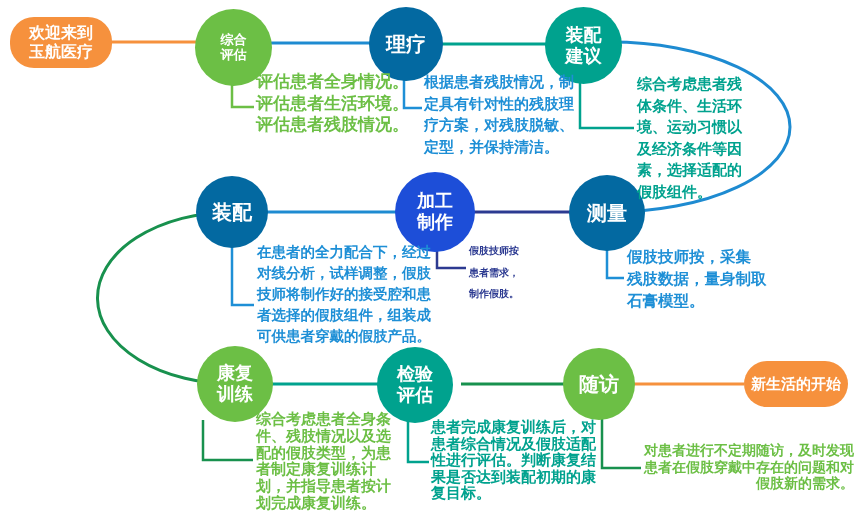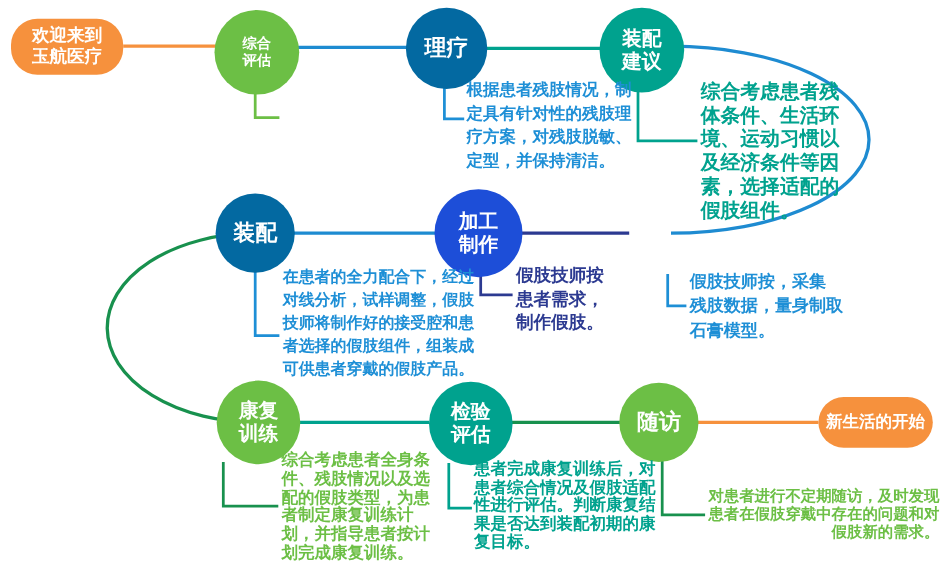--- a/index.html
+++ b/index.html
@@ -28,31 +28,31 @@
   .t-navy{color:#2C3A91;}
 
   
   #c1{left:195px;top:9px;width:77px;height:77px;font-size:13px;}
   #c2{left:369px;top:7px;width:74px;height:74px;font-size:20px;}
   #c3{left:545px;top:7px;width:77px;height:77px;font-size:18px;}
   #c4{left:569px;top:175px;width:76px;height:76px;font-size:20px;}
   #c5{left:395px;top:172px;width:80px;height:80px;font-size:18px;}
   #c6{left:196px;top:176px;width:72px;height:72px;font-size:20px;}
   #c7{left:197px;top:346px;width:76px;height:76px;font-size:18px;}
-  #c8{left:390px;top:347px;width:76px;height:76px;font-size:18px;text-align:right;}
+  #c8{left:377px;top:347px;width:76px;height:76px;font-size:18px;text-align:right;}
   #c9{left:563px;top:348px;width:72px;height:72px;font-size:20px;}
 
   #start-node{left:10px;top:17px;width:102px;height:51px;font-size:16px;text-align:center;}
   #end-node{left:744px;top:361px;width:104px;height:46px;font-size:15px;}
 
   #d1{left:256px;top:71px;font-size:17px;line-height:21.5px;}
   #d2{left:424px;top:71px;font-size:15px;line-height:21.7px;}
-  #d3{left:637px;top:73px;font-size:18px;line-height:21.5px;}
+  #d3{left:637px;top:73px;font-size:15px;line-height:21.5px;}
   #d4{left:627px;top:246px;font-size:15.5px;line-height:22px;}
-  #d5{left:469px;top:240px;font-size:16px;line-height:21.5px;text-align:right;}
+  #d5{left:469px;top:240px;font-size:10px;line-height:21.5px;text-align:right;}
   #d6{left:257px;top:242px;font-size:14.5px;line-height:21px;}
   #d7{left:256px;top:411px;font-size:15px;line-height:16.8px;}
   #d8{left:431px;top:419px;font-size:15px;line-height:16.6px;}
   #d9{left:644px;top:442px;font-size:14px;line-height:16.6px;text-align:right;}
 </style>
 </head>
 <body>
 
 <div id="canvas">
 
@@ -84,29 +84,33 @@
 
   <div id="start-node" class="node pill orange">欢迎来到
 玉航医疗</div>
   <div id="end-node" class="node pill orange">新生活的开始</div>
 
   <div id="c1" class="node circle green">综合
 评估</div>
   <div id="c2" class="node circle blue">理疗</div>
   <div id="c3" class="node circle teal">装配
 建议</div>
+  <div id="c4" class="node circle blue">测量</div>
   <div id="c5" class="node circle navy">加工
 制作</div>
   <div id="c6" class="node circle blue">装配</div>
   <div id="c7" class="node circle green">康复
 训练</div>
   <div id="c8" class="node circle teal">检验
 评估</div>
   <div id="c9" class="node circle green">随访</div>
 
+  <div id="d1" class="desc t-green">评估患者全身情况。
+评估患者生活环境。
+评估患者残肢情况。</div>
   <div id="d2" class="desc t-blue">根据患者残肢情况，制
 定具有针对性的残肢理
 疗方案，对残肢脱敏、
 定型，并保持清洁。</div>
   <div id="d3" class="desc t-teal">综合考虑患者残
 体条件、生活环
 境、运动习惯以
 及经济条件等因
 素，选择适配的
 假肢组件。</div>

